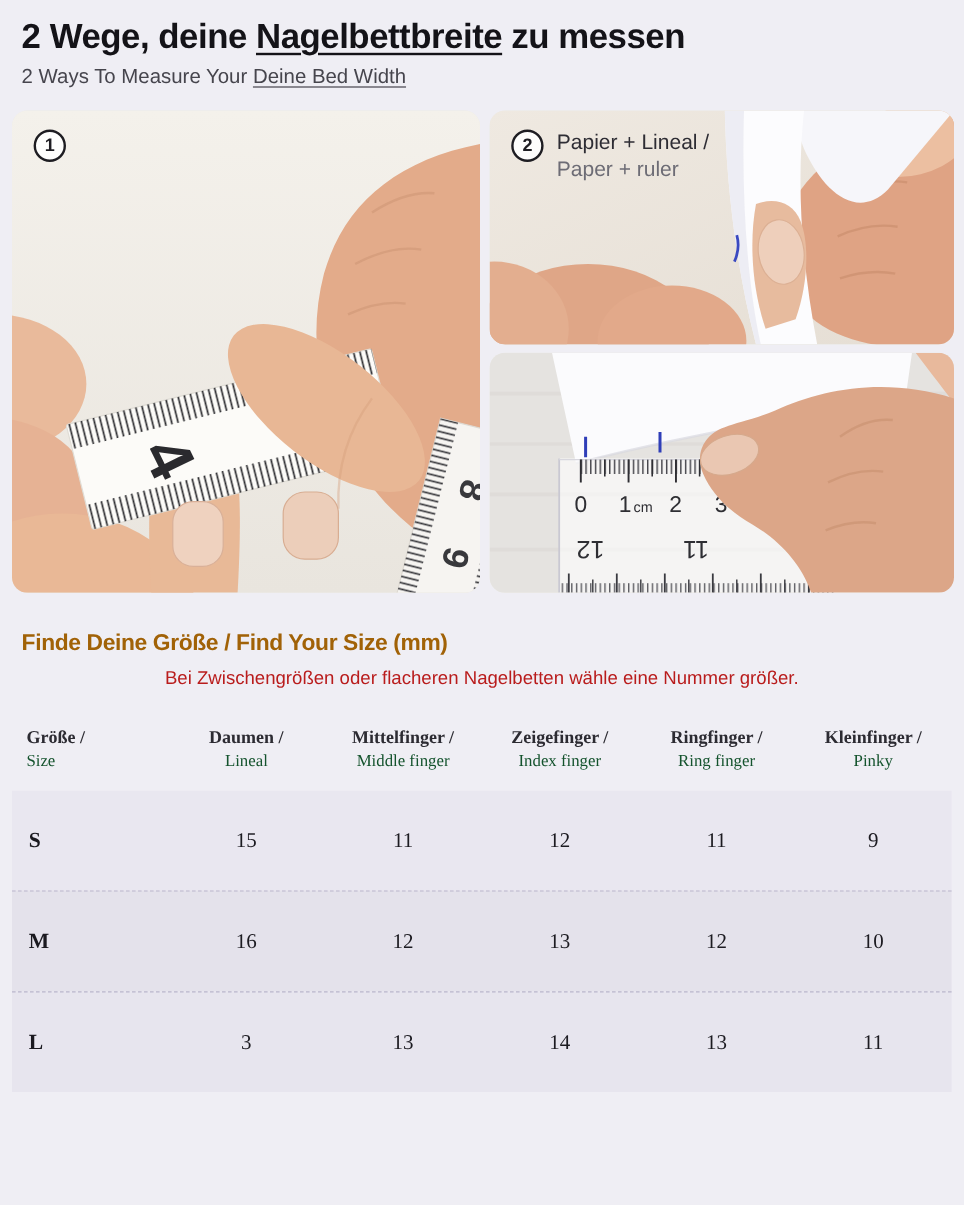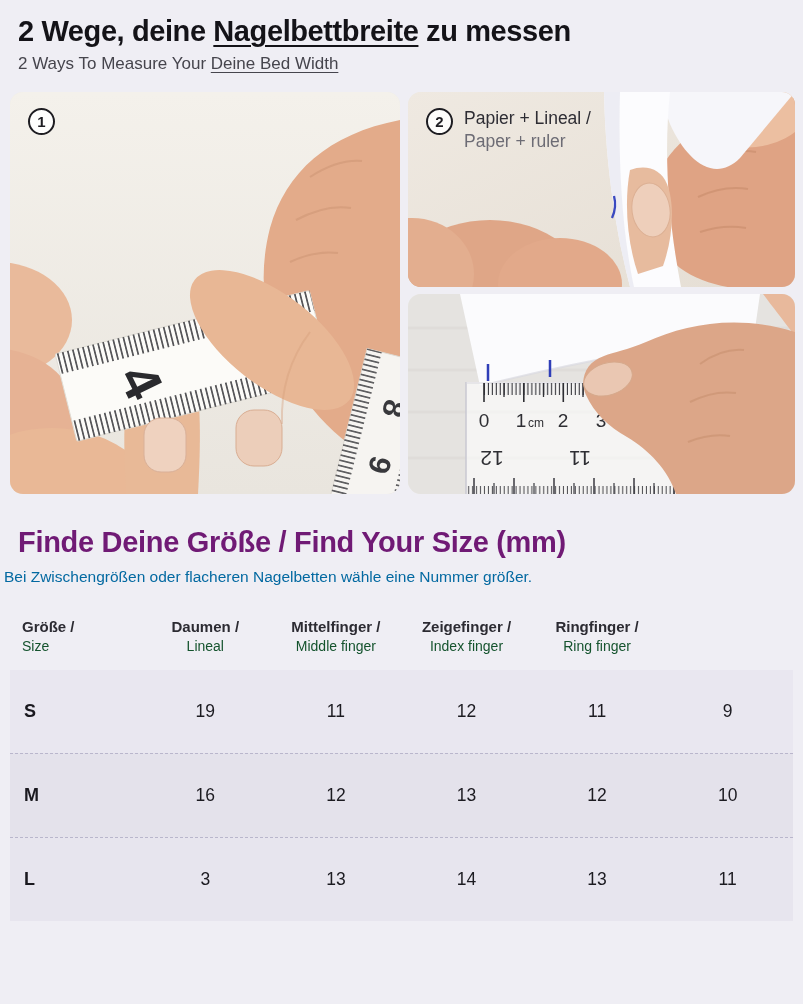--- a/index.html
+++ b/index.html
@@ -45,31 +45,32 @@
     font-size: 15px; font-weight: 700; color: #1e1d22;
     box-sizing: border-box; margin-top: 1px;
   }
   .label-lines { line-height: 1.32; font-size: 17.5px; }
   .label-de { color: #2e2d34; font-weight: 500; }
   .label-en { color: #6d6c75; }
 
   
   .h2 {
     margin: 32px 18px 0;
-    font-size: 29px; font-weight: 800; letter-spacing: -0.3px;
-    color: #701a75;
-  }
-  .note { margin: 9px 4px 0; font-size: 15.5px; color: #0369a1; }
+    font-size: 19px; font-weight: 800; letter-spacing: -0.3px;
+    color: #a16207;
+  }
+  .note { margin: 9px 4px 0; font-size: 15.5px; color: #b91c1c; text-align: center; }
 
   
   .size-table { margin: 32px 10px 0; width: 783px; }
   .thead, .trow {
     display: grid;
     grid-template-columns: 130px repeat(5, 1fr);
     align-items: center;
+    font-family: Liberation Serif, serif;
   }
   .th { text-align: center; }
   .th .de { font-size: 15px; font-weight: 700; color: #2c2b32; }
   .th .en { font-size: 14px; color: #14532d; margin-top: 3px; }
   .th-first { text-align: left; padding-left: 12px; }
   .tbody { margin-top: 16px; }
   .trow { height: 83px; font-size: 17.5px; color: #1c1b21; text-align: center; }
   .trow .size-cell {
     text-align: left; padding-left: 14px;
     font-weight: 700; font-size: 18px; color: #1a191f;
@@ -243,26 +244,30 @@
         <div class="en">Middle finger</div>
       </div>
       <div class="th">
         <div class="de">Zeigefinger /</div>
         <div class="en">Index finger</div>
       </div>
       <div class="th">
         <div class="de">Ringfinger /</div>
         <div class="en">Ring finger</div>
       </div>
+      <div class="th">
+        <div class="de">Kleinfinger /</div>
+        <div class="en">Pinky</div>
+      </div>
     </div>
 
     <div class="tbody">
       <div class="trow row-s">
         <div class="size-cell">S</div>
-        <div>19</div>
+        <div>15</div>
         <div>11</div>
         <div>12</div>
         <div>11</div>
         <div>9</div>
       </div>
       <div class="trow row-m">
         <div class="size-cell">M</div>
         <div>16</div>
         <div>12</div>
         <div>13</div>

